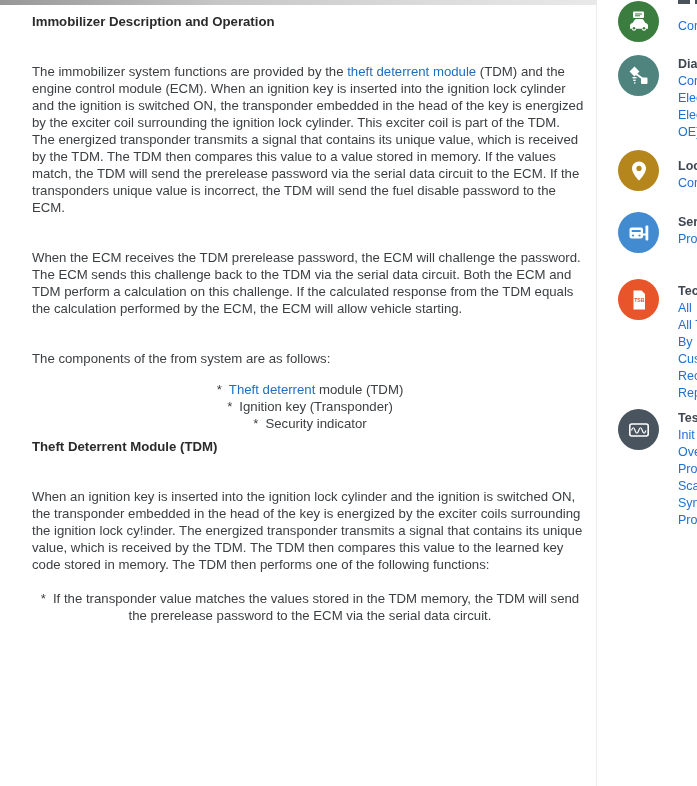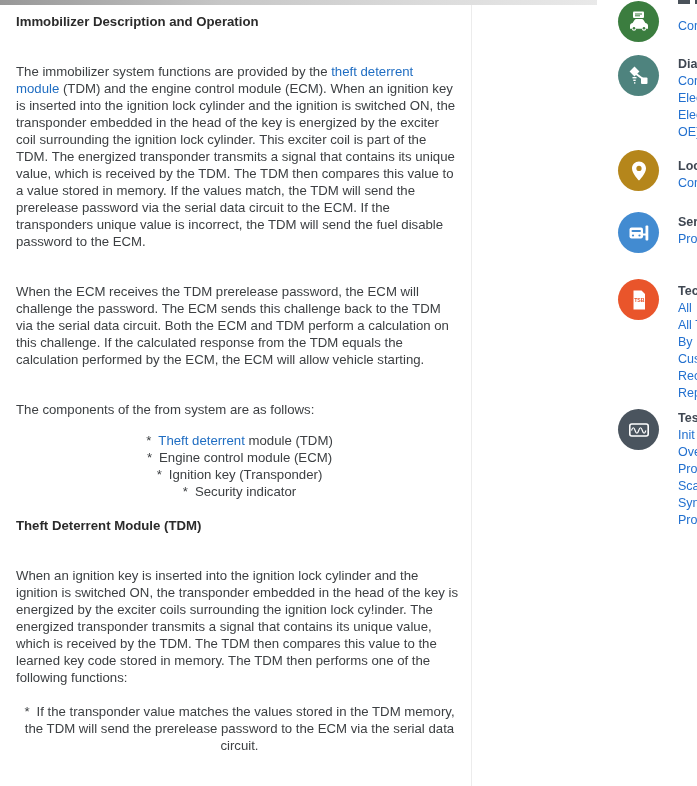--- a/index.html
+++ b/index.html
@@ -8,26 +8,26 @@
     font-family:"Liberation Sans", sans-serif;position:relative;
   }
   
   .top-strip{
     position:absolute;left:0;top:0;width:623px;height:5px;
     background:linear-gradient(90deg,#979797 0%,#c6c6c6 35%,#dcdcdc 70%,#ebebeb 100%);
     border-bottom-right-radius:6px;
   }
   
   .main{
-    position:absolute;left:0;top:5px;width:472px;height:781px;
+    position:absolute;left:0;top:5px;width:597px;height:781px;
     background:#ffffff;border-right:1px solid #ececec;box-sizing:border-box;
-    padding:8px 12px 0 16px;color:#3d4043;font-size:13.2px;line-height:17px;
+    padding:8px 12px 0 32px;color:#3d4043;font-size:13.2px;line-height:17px;
   }
   .doc-title,.doc-subtitle{font-weight:bold;color:#2b2b2b;margin:0;}
-  .doc-subtitle{margin-top:17px;}
+  .doc-subtitle{margin-top:6px;}
   .para{margin:33px 0 0 0;}
   .link{color:#1f6dc2;text-decoration:none;cursor:pointer;}
   .list{margin-top:14px;text-align:center;}
   .list.tight{margin-top:17px;}
   .li{padding-left:4px;}
   .marker{padding-right:7px;}
   
   .side{position:absolute;left:597px;top:0;width:100px;height:786px;background:#fff;}
   .circle{
     position:absolute;left:21px;width:41px;height:41px;border-radius:50%;
@@ -56,21 +56,20 @@
   <div class="doc-title">Immobilizer Description and Operation</div>
 
   <div class="para"><span>The immobilizer system functions are provided by the </span><a class="link">theft deterrent module</a><span> (TDM) and the engine control module (ECM). When an ignition key is inserted into the ignition lock cylinder and the ignition is switched ON, the transponder embedded in the head of the key is energized by the exciter coil surrounding the ignition lock cylinder. This exciter coil is part of the TDM. The energized transponder transmits a signal that contains its unique value, which is received by the TDM. The TDM then compares this value to a value stored in memory. If the values match, the TDM will send the prerelease password via the serial data circuit to the ECM. If the transponders unique value is incorrect, the TDM will send the fuel disable password to the ECM.</span></div>
 
   <div class="para">When the ECM receives the TDM prerelease password, the ECM will challenge the password. The ECM sends this challenge back to the TDM via the serial data circuit. Both the ECM and TDM perform a calculation on this challenge. If the calculated response from the TDM equals the calculation performed by the ECM, the ECM will allow vehicle starting.</div>
 
   <div class="para">The components of the from system are as follows:</div>
 
   <div class="list">
     <div class="li"><span class="marker">*</span><a class="link">Theft deterrent</a><span> module (TDM)</span></div>
-    <div class="li"><span class="marker">*</span><span>Engine control module (ECM)</span></div>
     <div class="li"><span class="marker">*</span><span>Ignition key (Transponder)</span></div>
     <div class="li"><span class="marker">*</span><span>Security indicator</span></div>
   </div>
 
   <div class="doc-subtitle">Theft Deterrent Module (TDM)</div>
 
   <div class="para">When an ignition key is inserted into the ignition lock cylinder and the ignition is switched ON, the transponder embedded in the head of the key is energized by the exciter coils surrounding the ignition lock cy!inder. The energized transponder transmits a signal that contains its unique value, which is received by the TDM. The TDM then compares this value to the learned key code stored in memory. The TDM then performs one of the following functions:</div>
 
   <div class="list tight">
     <div class="li"><span class="marker">*</span><span>If the transponder value matches the values stored in the TDM memory, the TDM will send the prerelease password to the ECM via the serial data circuit.</span></div>

